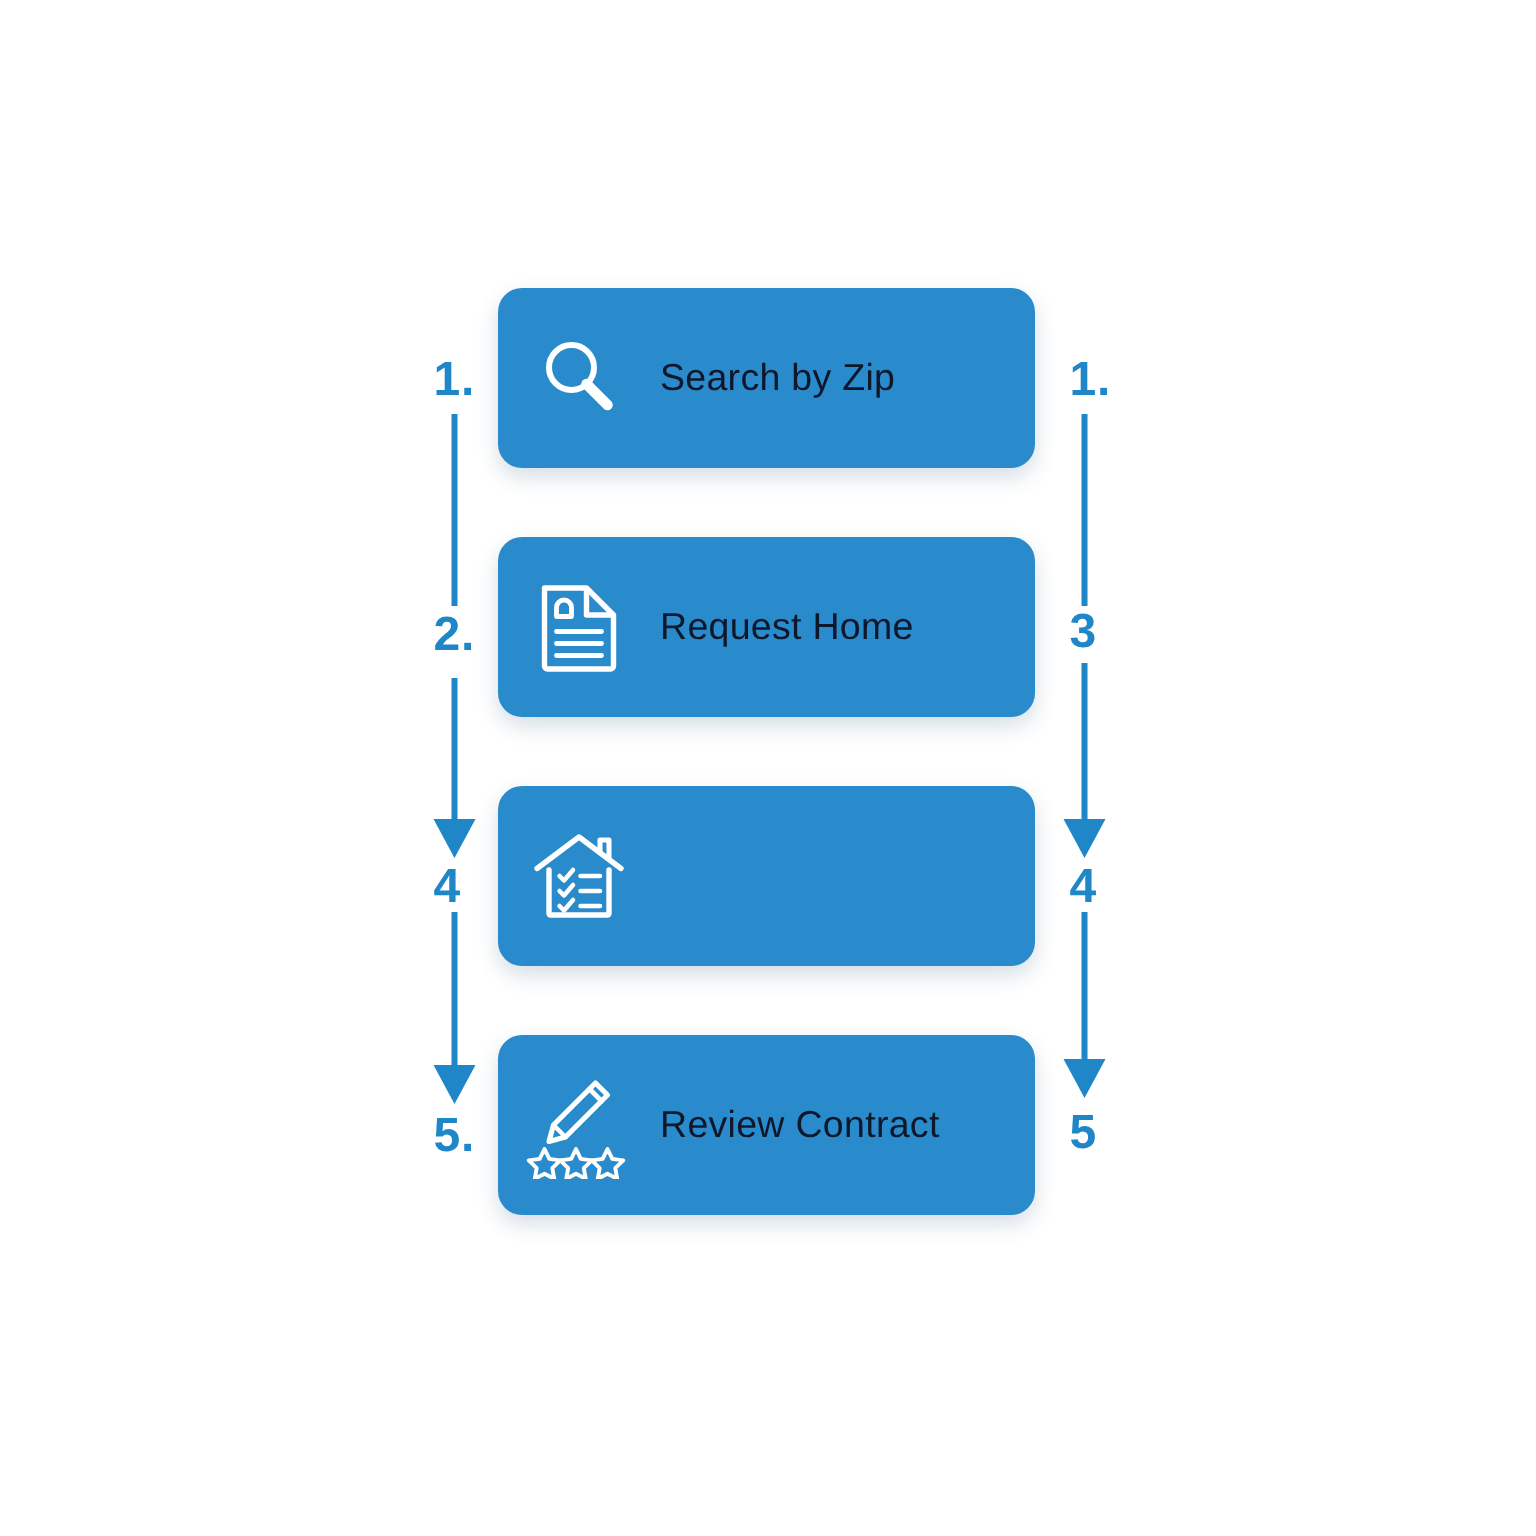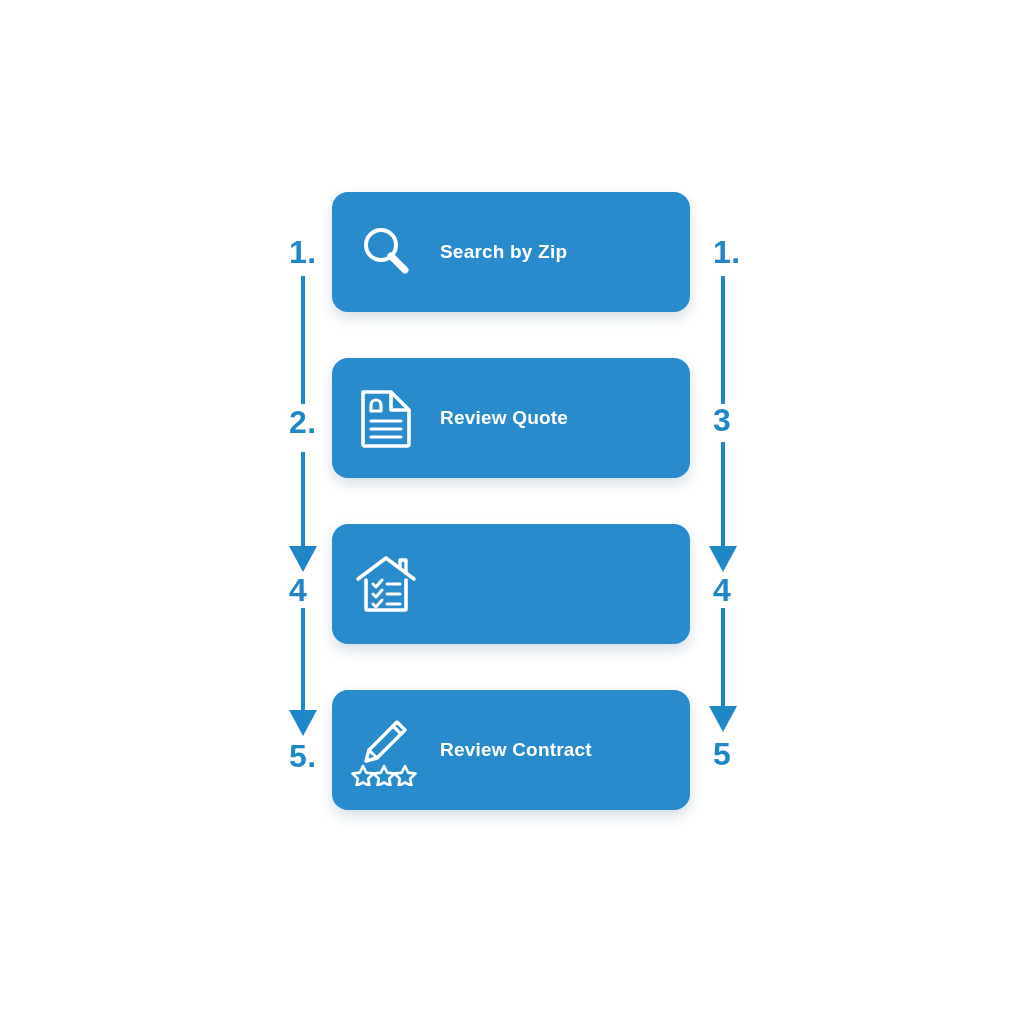--- a/index.html
+++ b/index.html
@@ -44,25 +44,25 @@
     width: 108px;
     flex: 0 0 108px;
     display: flex;
     align-items: center;
     justify-content: center;
     color: #ffffff;
   }
   .card-icon svg { display: block; }
 
   .card-label {
-    color: #ffffff;
-    font-size: 19px;
+    color: #0f172a;
+    font-size: 25px;
     letter-spacing: 0.2px;
     white-space: nowrap;
-    font-weight: 700;
+    font-weight: 400;
   }
 
   
   .rail {
     position: absolute;
     top: 0;
     width: 120px;
     height: 1024px;
     pointer-events: none;
   }
@@ -120,21 +120,21 @@
       <div class="card-icon">
         <svg width="56" height="62" viewBox="0 0 56 62" fill="none">
           <path d="M5 5 h28 l18 18 v34 a2 2 0 0 1 -2 2 H7 a2 2 0 0 1 -2 -2 V7 a2 2 0 0 1 2 -2 z" stroke="#ffffff" stroke-width="3.6" stroke-linejoin="round"></path>
           <path d="M33 5 v18 h18" stroke="#ffffff" stroke-width="3.6" stroke-linejoin="round"></path>
           <path d="M13 24 v-6 a5 5 0 0 1 10 0 v6 z" stroke="#ffffff" stroke-width="3.2" stroke-linejoin="round"></path>
           <line x1="13" y1="34" x2="43" y2="34" stroke="#ffffff" stroke-width="3.2" stroke-linecap="round"></line>
           <line x1="13" y1="42" x2="43" y2="42" stroke="#ffffff" stroke-width="3.2" stroke-linecap="round"></line>
           <line x1="13" y1="50" x2="43" y2="50" stroke="#ffffff" stroke-width="3.2" stroke-linecap="round"></line>
         </svg>
       </div>
-      <div class="card-label">Review Quote</div>
+      <div class="card-label">Request Home</div>
     </div>
 
     <div class="card">
       <div class="card-icon">
         <svg width="64" height="62" viewBox="0 0 64 62" fill="none">
           <path d="M4 26 L32 5 L60 26" stroke="#ffffff" stroke-width="3.6" stroke-linecap="round" stroke-linejoin="round"></path>
           <path d="M46 14 V7 h6 v12" stroke="#ffffff" stroke-width="3.4" stroke-linecap="round" stroke-linejoin="round"></path>
           <path d="M12 27 v29 a1 1 0 0 0 1 1 h38 a1 1 0 0 0 1 -1 V27" stroke="#ffffff" stroke-width="3.6" stroke-linecap="round" stroke-linejoin="round"></path>
           <path d="M19 31 l3 3 l6 -7" stroke="#ffffff" stroke-width="3" stroke-linecap="round" stroke-linejoin="round"></path>
           <path d="M19 41 l3 3 l6 -7" stroke="#ffffff" stroke-width="3" stroke-linecap="round" stroke-linejoin="round"></path>

